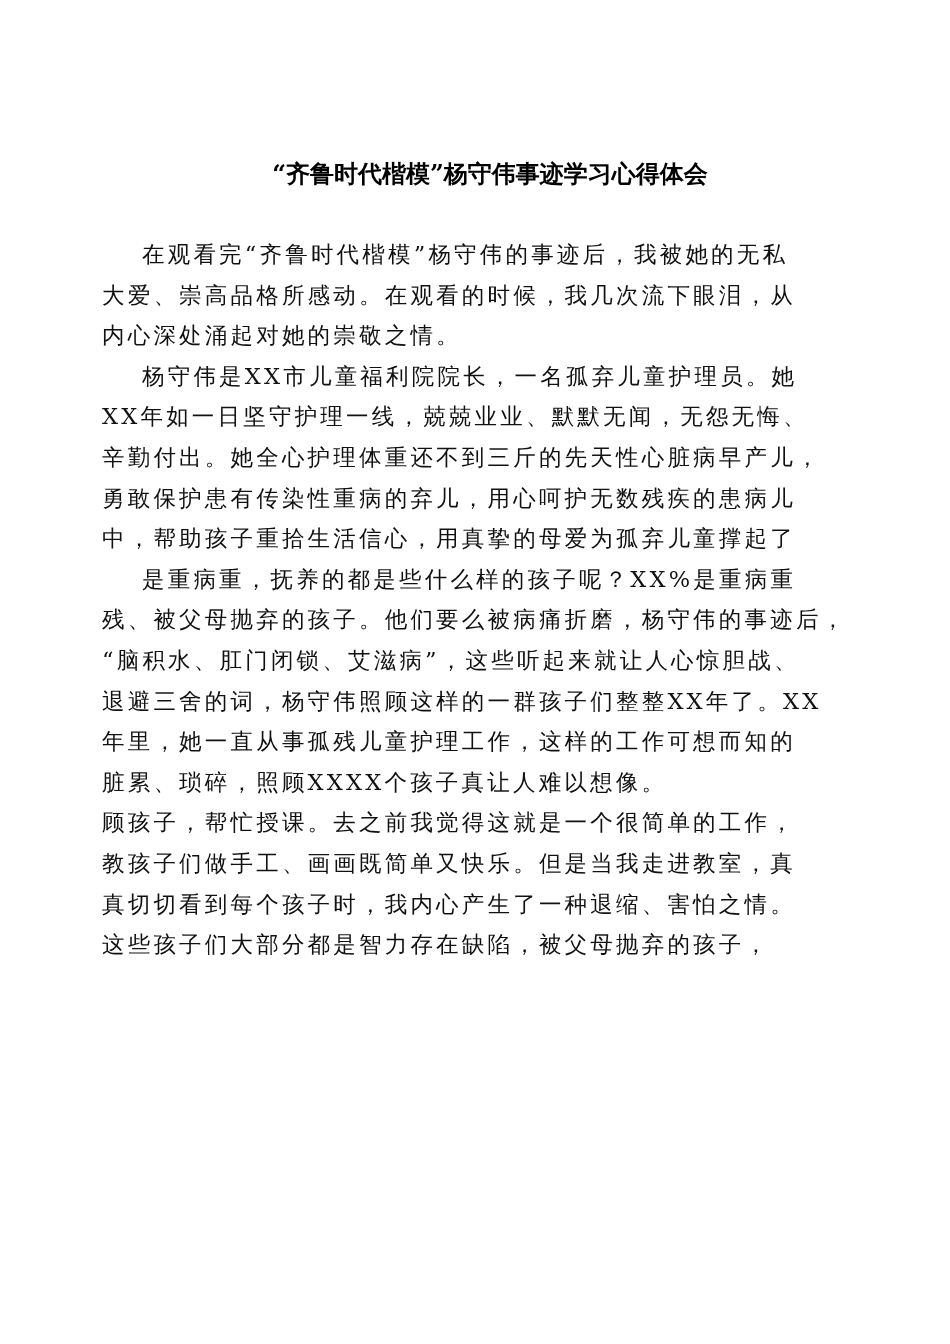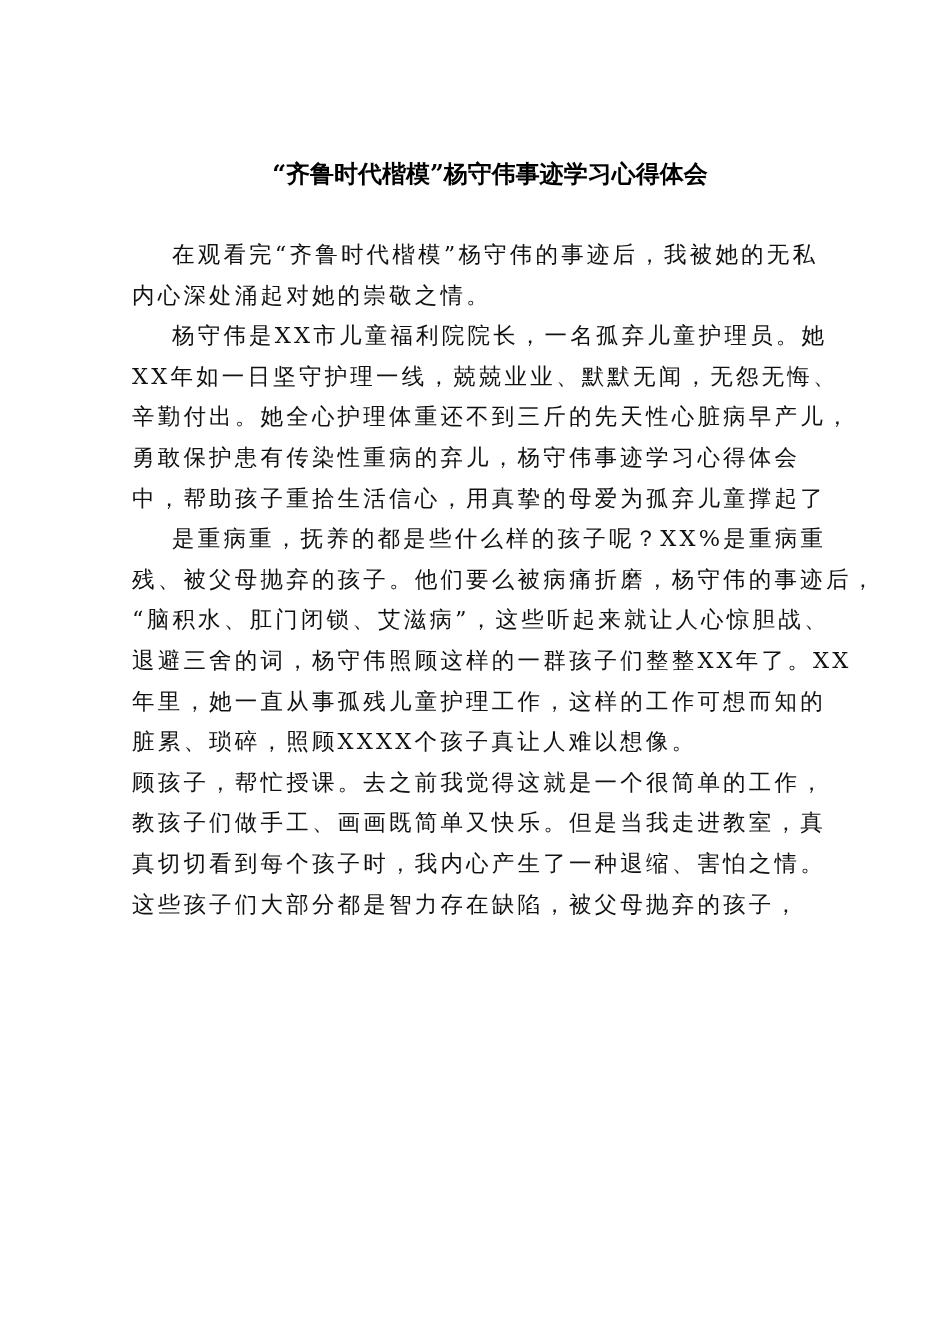--- a/index.html
+++ b/index.html
@@ -32,21 +32,21 @@
     font-family: "DejaVu Serif", "Liberation Serif", serif;
     font-weight: bold;
     font-size: 24px;
     line-height: 46px;
     letter-spacing: 0px;
     color: #000000;
     margin: 15px;
   }
   .body {
     position: absolute;
-    left: 132px;
+    left: 102px;
     top: 234px;
     width: 720px;
   }
   .line {
     display: block;
     white-space: nowrap;
     font-size: 22.5px;
     line-height: 40.6px;
     height: 40.6px;
     letter-spacing: 3.2px;
@@ -61,28 +61,29 @@
 <body>
 
 <div class="page">
 
   <h1 class="title">“齐鲁时代楷模”杨守伟事迹学习心得体会</h1>
 
   <div class="body">
 
     <div>
       <span class="line indent">在观看完“齐鲁时代楷模”杨守伟的事迹后，我被她的无私</span>
+      <span class="line">大爱、崇高品格所感动。在观看的时候，我几次流下眼泪，从</span>
       <span class="line">内心深处涌起对她的崇敬之情。</span>
     </div>
 
     <div>
       <span class="line indent">杨守伟是XX市儿童福利院院长，一名孤弃儿童护理员。她</span>
       <span class="line">XX年如一日坚守护理一线，兢兢业业、默默无闻，无怨无悔、</span>
       <span class="line">辛勤付出。她全心护理体重还不到三斤的先天性心脏病早产儿，</span>
-      <span class="line">勇敢保护患有传染性重病的弃儿，杨守伟事迹学习心得体会</span>
+      <span class="line">勇敢保护患有传染性重病的弃儿，用心呵护无数残疾的患病儿</span>
       <span class="line">中，帮助孩子重拾生活信心，用真挚的母爱为孤弃儿童撑起了</span>
     </div>
 
     <div>
       <span class="line indent">是重病重，抚养的都是些什么样的孩子呢？XX%是重病重</span>
       <span class="line">残、被父母抛弃的孩子。他们要么被病痛折磨，杨守伟的事迹后，</span>
       <span class="line">“脑积水、肛门闭锁、艾滋病”，这些听起来就让人心惊胆战、</span>
       <span class="line">退避三舍的词，杨守伟照顾这样的一群孩子们整整XX年了。XX</span>
       <span class="line">年里，她一直从事孤残儿童护理工作，这样的工作可想而知的</span>
       <span class="line">脏累、琐碎，照顾XXXX个孩子真让人难以想像。</span>

